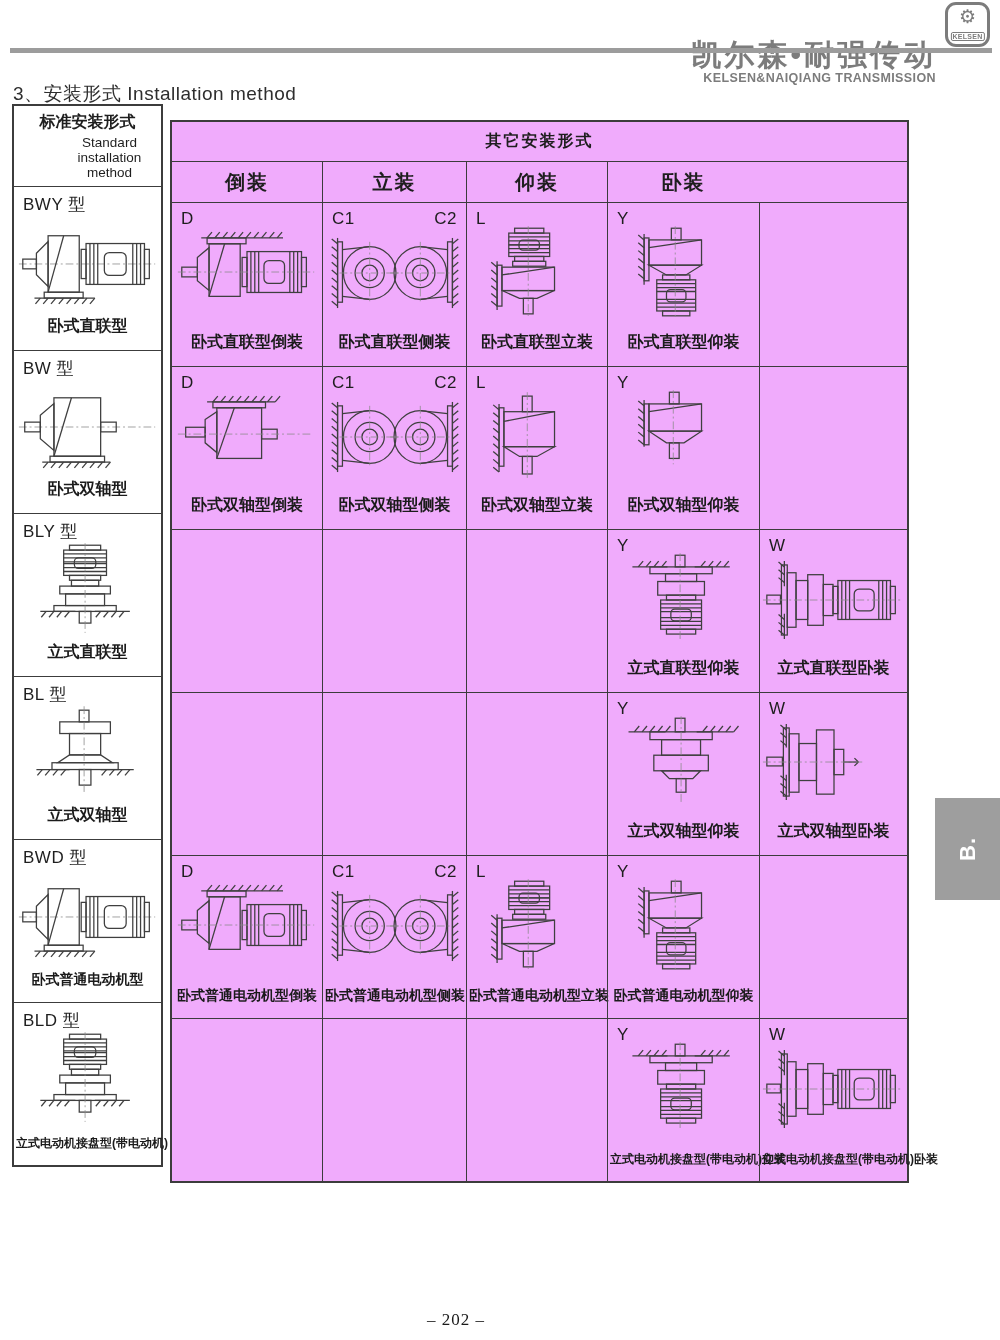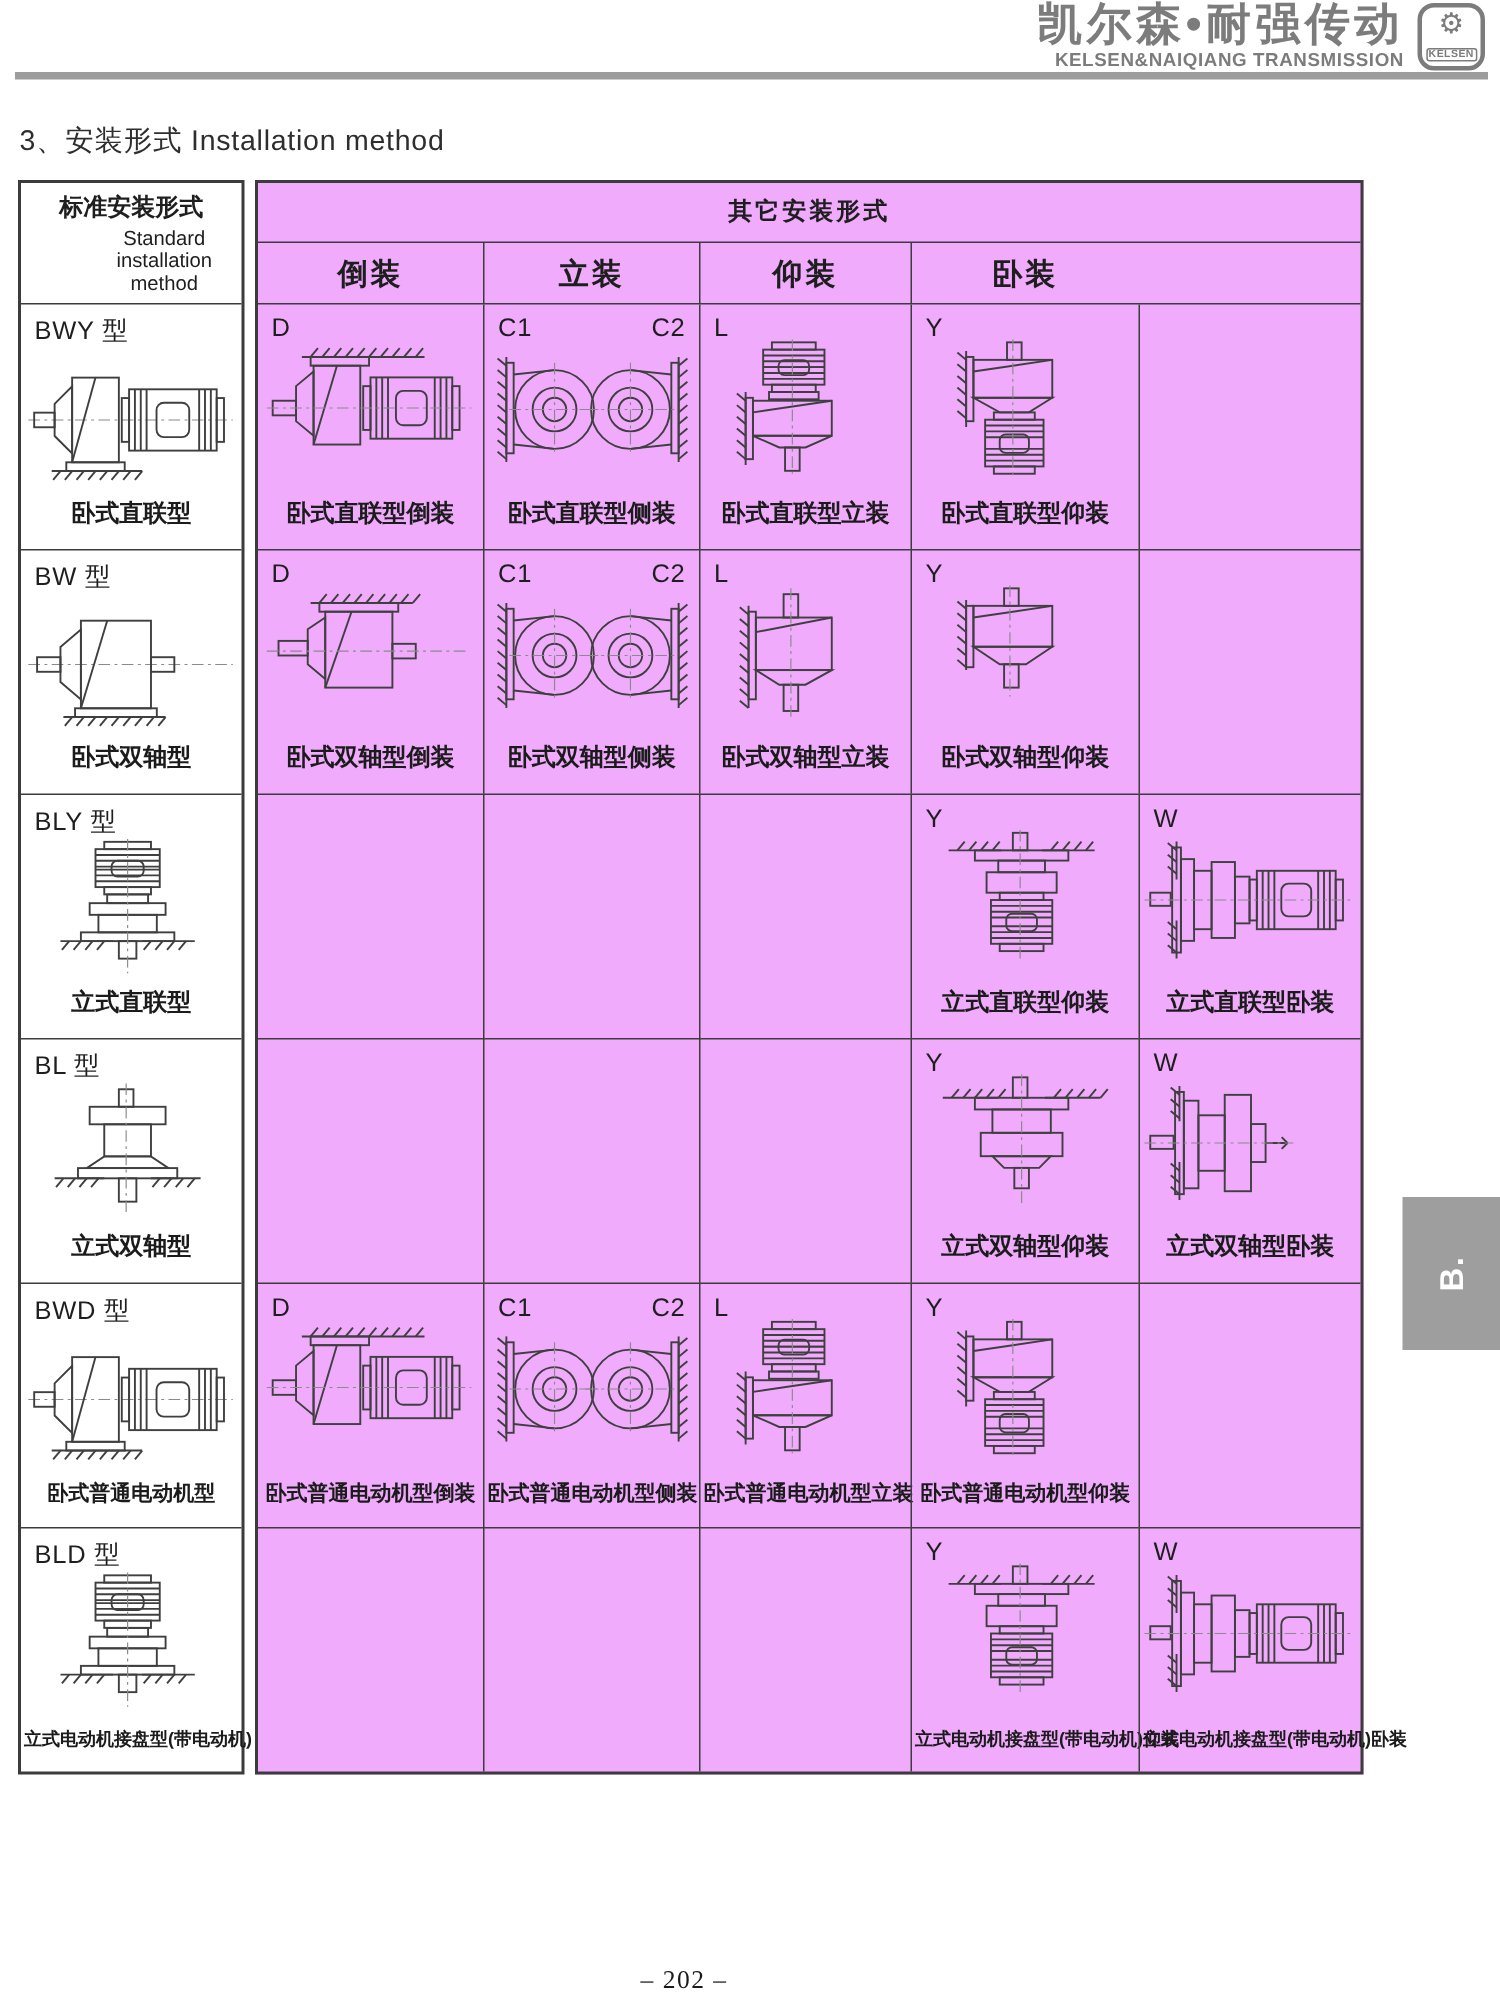--- a/index.html
+++ b/index.html
@@ -1,31 +1,31 @@
 <!DOCTYPE html>
 <html><head>
 <meta charset="utf-8">
 <style>
   * { box-sizing: border-box; margin:0; padding:0; }
   html,body { width:1000px; height:1340px; background:#ffffff; font-family:"Liberation Sans", sans-serif; position:relative; overflow:hidden; }
 
   
   .brand { position:absolute; top:2px; left:0; right:10px; display:flex; justify-content:flex-end; align-items:flex-start; gap:9px; }
   .brand-text { text-align:right; color:#7c7c7c; }
-  .brand-cn { font-size:30px; font-weight:bold; letter-spacing:3px; line-height:30px; }
+  .brand-cn { font-size:30px; font-weight:bold; letter-spacing:3px; line-height:30px;margin-top:38px; }
   .brand-en { font-size:12.5px; font-weight:bold; letter-spacing:0.4px; margin-top:1px; }
   .badge { width:45px; height:45px; border:3px solid #7c7c7c; border-radius:11px; position:relative; background:#fff; flex:0 0 auto; }
   .badge-gear { text-align:center; font-size:19px; line-height:24px; color:#7c7c7c; }
   .badge-label { position:absolute; bottom:3px; left:50%; transform:translateX(-50%); font-size:7px; font-weight:bold; color:#7c7c7c; border:1.5px solid #7c7c7c; border-radius:2px; padding:0 1px; background:#fff; letter-spacing:0.3px; }
   .rule { position:absolute; top:48px; left:10px; width:982px; height:5px; background:#9c9c9c; }
 
   .title { position:absolute; top:81px; left:13px; font-size:19px; font-weight:normal; color:#2e2e2e; letter-spacing:0.5px; }
 
   
-  .colzero { position:absolute; left:12px; top:120px; width:151px; border:2px solid #3c3c3c; background:#fff; }
+  .colzero { position:absolute; left:12px; top:104px; width:151px; border:2px solid #3c3c3c; background:#fff; }
   .cz-head { height:81px; border-bottom:1.5px solid #3c3c3c; display:flex; flex-direction:column; justify-content:center; text-align:center; }
   .cz-cn { font-size:16px; font-weight:bold; color:#1e1e1e; }
   .cz-en { font-size:13.5px; color:#1e1e1e; line-height:15px; margin-top:2px;padding-left:44px; }
   .cz-cell { height:163px; position:relative; }
   .cz-cell + .cz-cell { border-top:1.5px solid #3c3c3c; }
 
   
   .maintab { position:absolute; left:170px; top:120px; width:739px; border:2px solid #3c3c3c; background:#f0abfc; }
   .span-head { height:40px; border-bottom:1.5px solid #3c3c3c; display:flex; align-items:center; justify-content:center; font-size:16px; font-weight:bold; color:#1e1e1e; letter-spacing:2px; }
   .sub-heads { display:grid; grid-template-columns:150px 144px 141px 152px 148px; border-bottom:1.5px solid #3c3c3c; }

